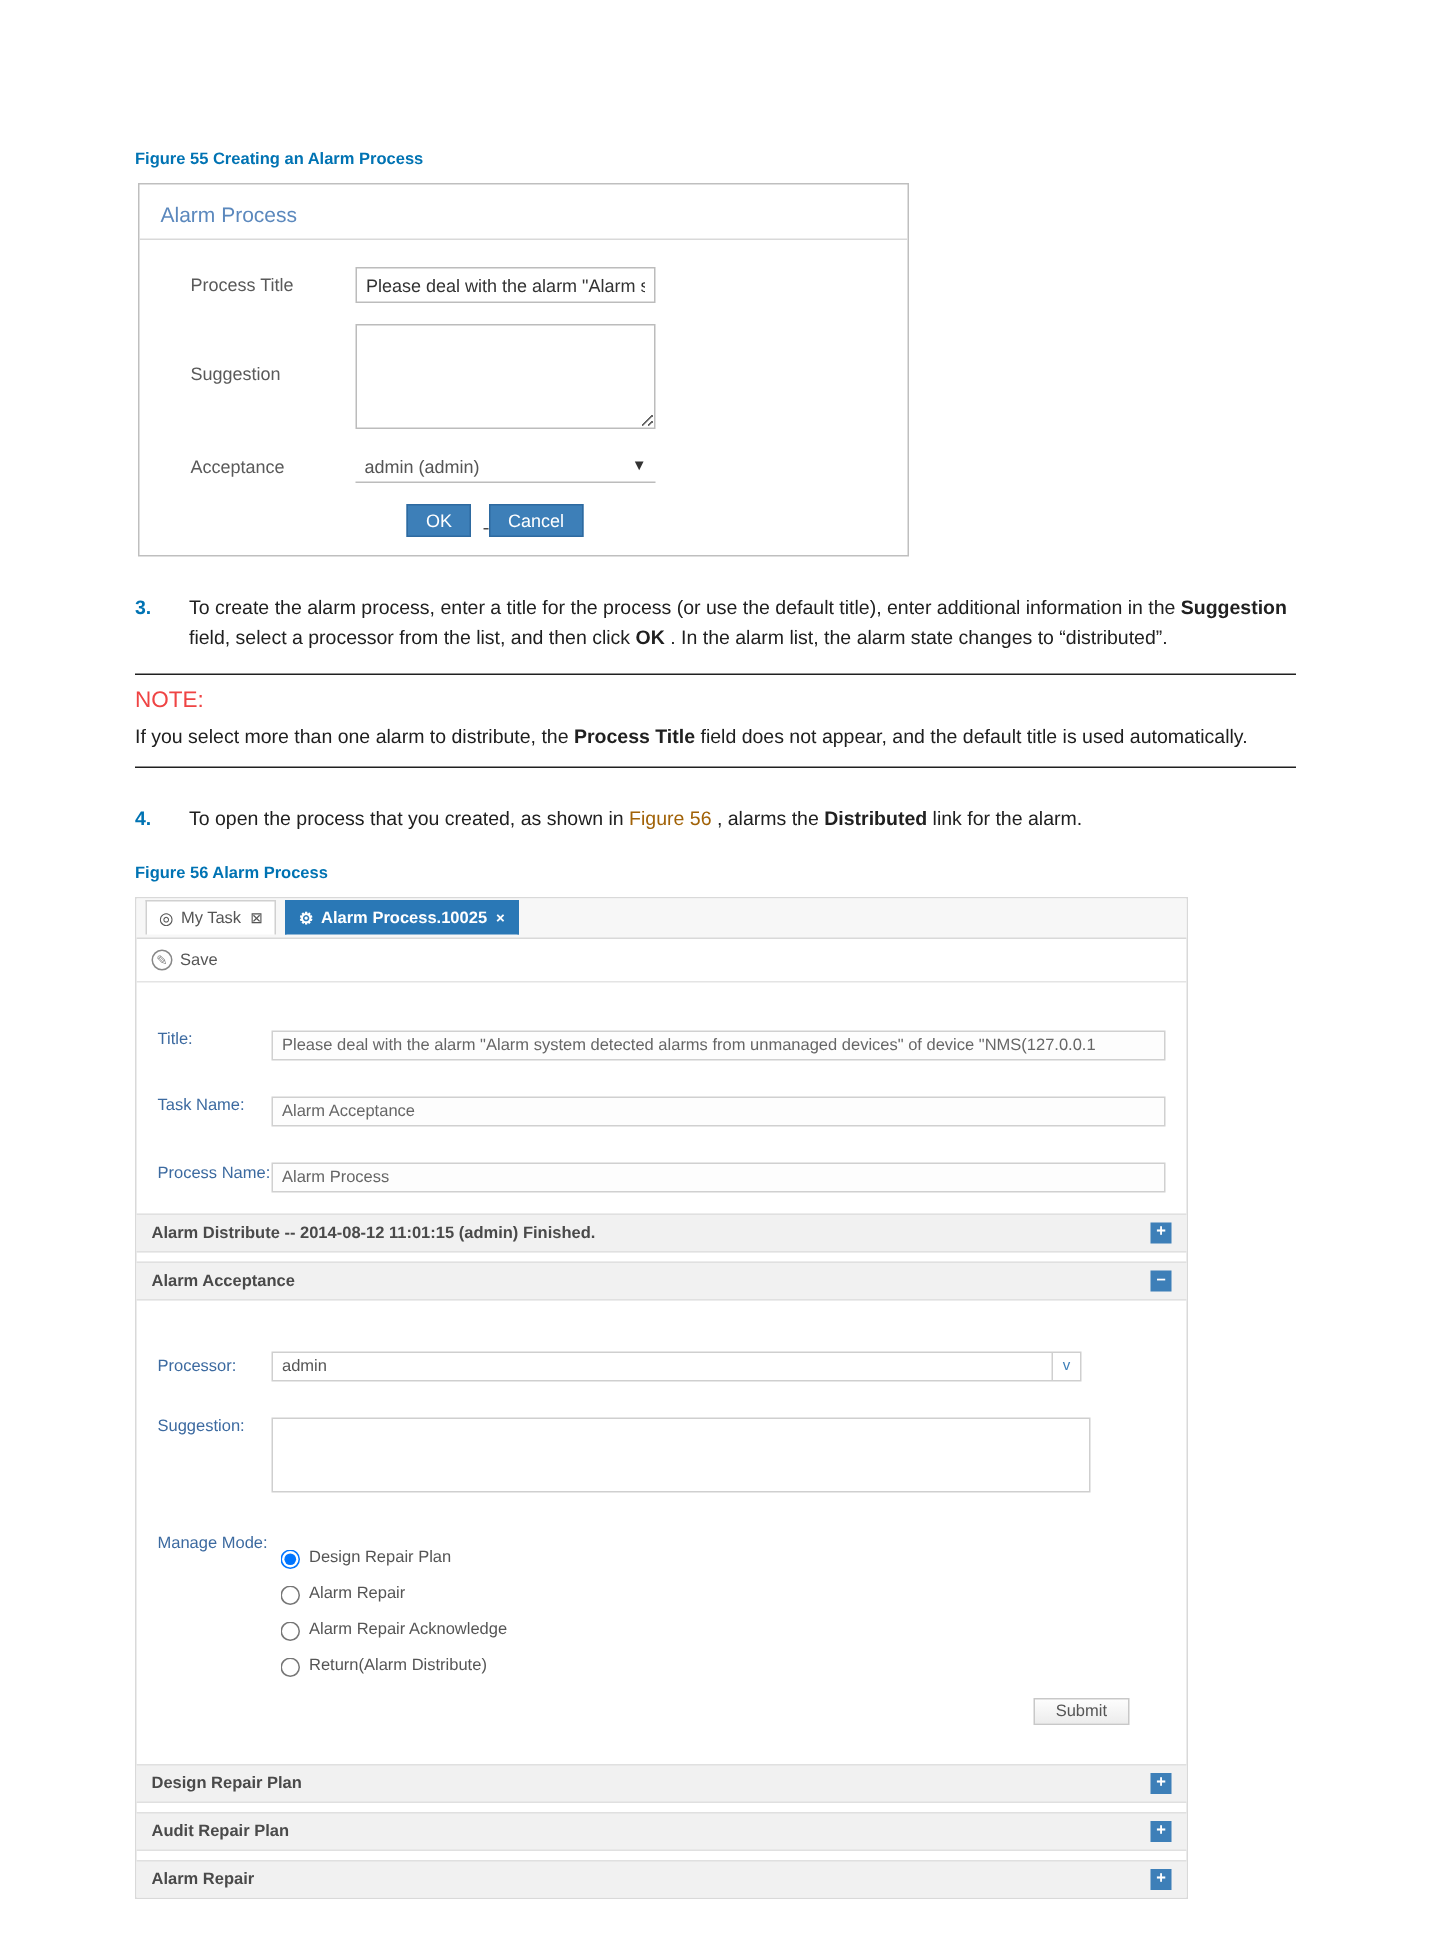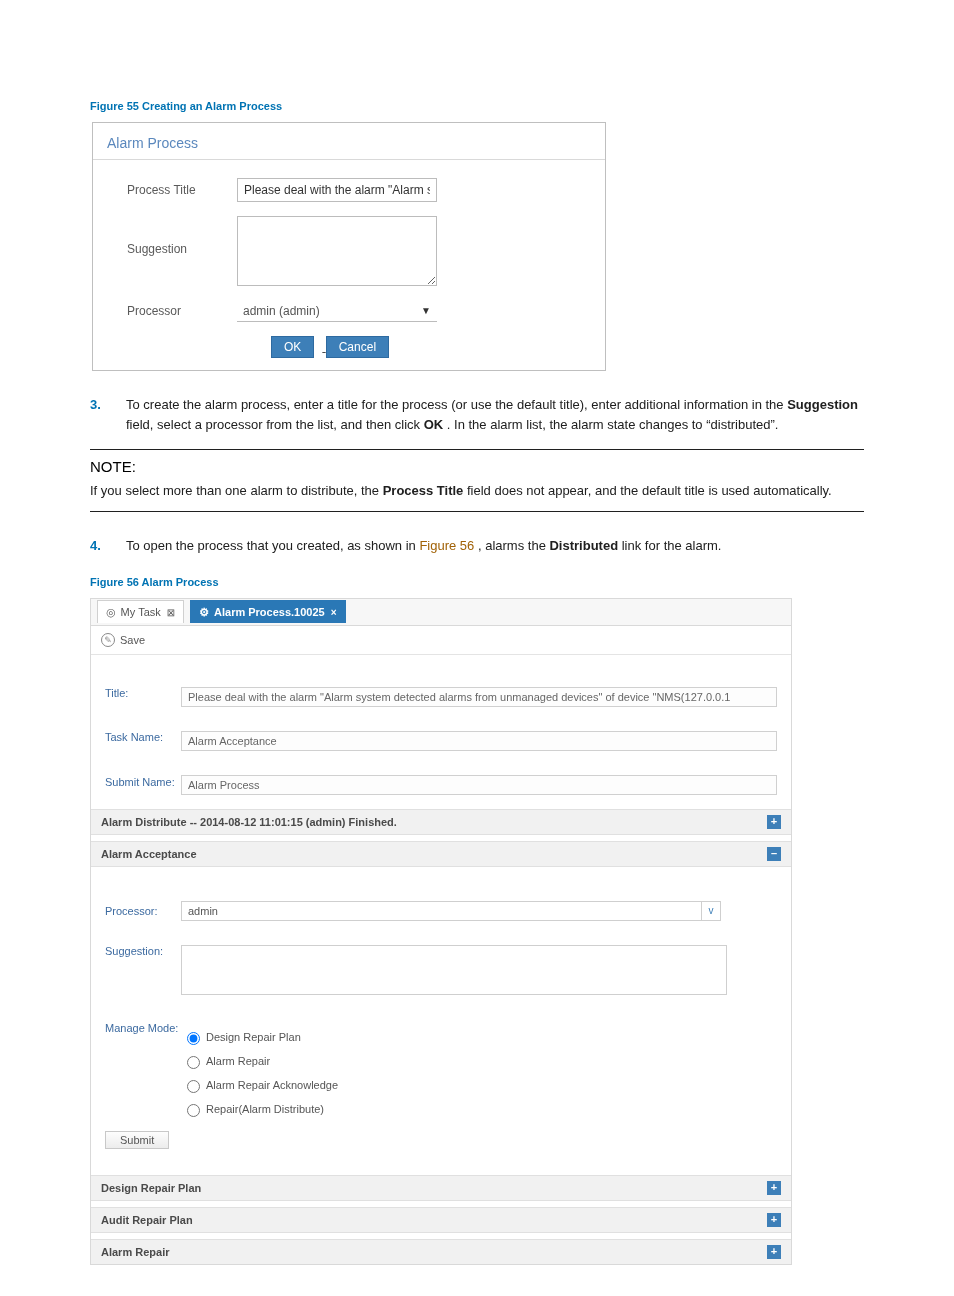--- a/index.html
+++ b/index.html
@@ -93,21 +93,21 @@
   .ol > li { display: flex; margin-bottom: 10px; line-height: 1.55; }
   .ol .num { color: #0073b3; font-weight: bold; width: 36px; flex-shrink: 0; }
   .link { color: #a16207; }
 
   .note-wrap {
     border-top: 1px solid #202020;
     border-bottom: 1px solid #202020;
     margin: 14px 0 18px 0;
     padding: 4px 0 10px 0;
   }
-  .note-head { color: #000000; font-size: 15px; margin: 4px 0 6px 0; }
+  .note-head { color: #ef4444; font-size: 15px; margin: 4px 0 6px 0; }
   .note-body { line-height: 1.5; }
 
   
   .panel56 {
     border: 1px solid #d9d9d9;
     width: 700px;
     font-size: 12px;
     color: #4a4a4a;
     margin-bottom: 10px;
   }
@@ -195,21 +195,21 @@
     width: 18px; height: 18px;
     border-left: 1px solid #cfcfcf;
     display: flex; align-items: center; justify-content: center;
     color: #3d7fb8; font-size: 10px;
   }
 
   .radio-list { margin-top: 8px; padding-left: 1px; }
   .radio-row { display: flex; align-items: center; font-size: 11px; color: #555; margin-bottom: 8px; }
   .radio-row input { margin-right: 6px; }
 
-  .submit-row { display: flex; justify-content: flex-start; padding: 0 24px 10px 0; }
+  .submit-row { display: flex; justify-content: flex-end; padding: 0 24px 10px 0; }
   .btn-sub {
     border: 1px solid #c8c8c8;
     background: linear-gradient(#fdfdfd, #ececec);
     padding: 2px 14px; font-size: 11px; color: #555;
     cursor: pointer;
   }
 
   .page-num { text-align: right; font-size: 13px; margin-top: 30px; }
 </style>
 </head>
@@ -224,21 +224,21 @@
     <div class="dlg-body">
       <div class="dlg-row center">
         <div class="dlg-label">Process Title</div>
         <input class="dlg-input" value="Please deal with the alarm &quot;Alarm sy" style="">
       </div>
       <div class="dlg-row">
         <div class="dlg-label" style="padding-top:26px;">Suggestion</div>
         <textarea class="dlg-textarea" style=""></textarea>
       </div>
       <div class="dlg-row center">
-        <div class="dlg-label">Processor</div>
+        <div class="dlg-label">Acceptance</div>
         <div class="dlg-select-wrap">
           <span>admin (admin)</span>
           <span class="caret">▼</span>
         </div>
       </div>
       <div class="dlg-btns">
         <button class="btn-blue">OK</button>
         <button class="btn-blue">Cancel</button>
       </div>
     </div>
@@ -306,21 +306,21 @@
     <div class="form56">
       <div class="frow">
         <div class="flabel">Title:</div>
         <div class="fval"><input class="long" value="Please deal with the alarm &quot;Alarm system detected alarms from unmanaged devices&quot; of device &quot;NMS(127.0.0.1" style=""></div>
       </div>
       <div class="frow">
         <div class="flabel">Task Name:</div>
         <div class="fval"><input class="long" value="Alarm Acceptance" style=""></div>
       </div>
       <div class="frow">
-        <div class="flabel" style="line-height:1.3;">Submit Name:</div>
+        <div class="flabel" style="line-height:1.3;">Process Name:</div>
         <div class="fval"><input class="long" value="Alarm Process" style=""></div>
       </div>
     </div>
 
     <div class="section-bar">
       <span>Alarm Distribute -- 2014-08-12 11:01:15 (admin) Finished.</span>
       <span class="toggle-box">+</span>
     </div>
 
     <div class="section-bar">
@@ -353,21 +353,21 @@
             <label class="radio-row">
               <input type="radio" name="mm" style="">
               <span>Alarm Repair</span>
             </label>
             <label class="radio-row">
               <input type="radio" name="mm" style="">
               <span>Alarm Repair Acknowledge</span>
             </label>
             <label class="radio-row">
               <input type="radio" name="mm" style="">
-              <span>Repair(Alarm Distribute)</span>
+              <span>Return(Alarm Distribute)</span>
             </label>
           </div>
         </div>
       </div>
       <div class="submit-row">
         <button class="btn-sub">Submit</button>
       </div>
     </div>
 
     <div class="section-bar">

